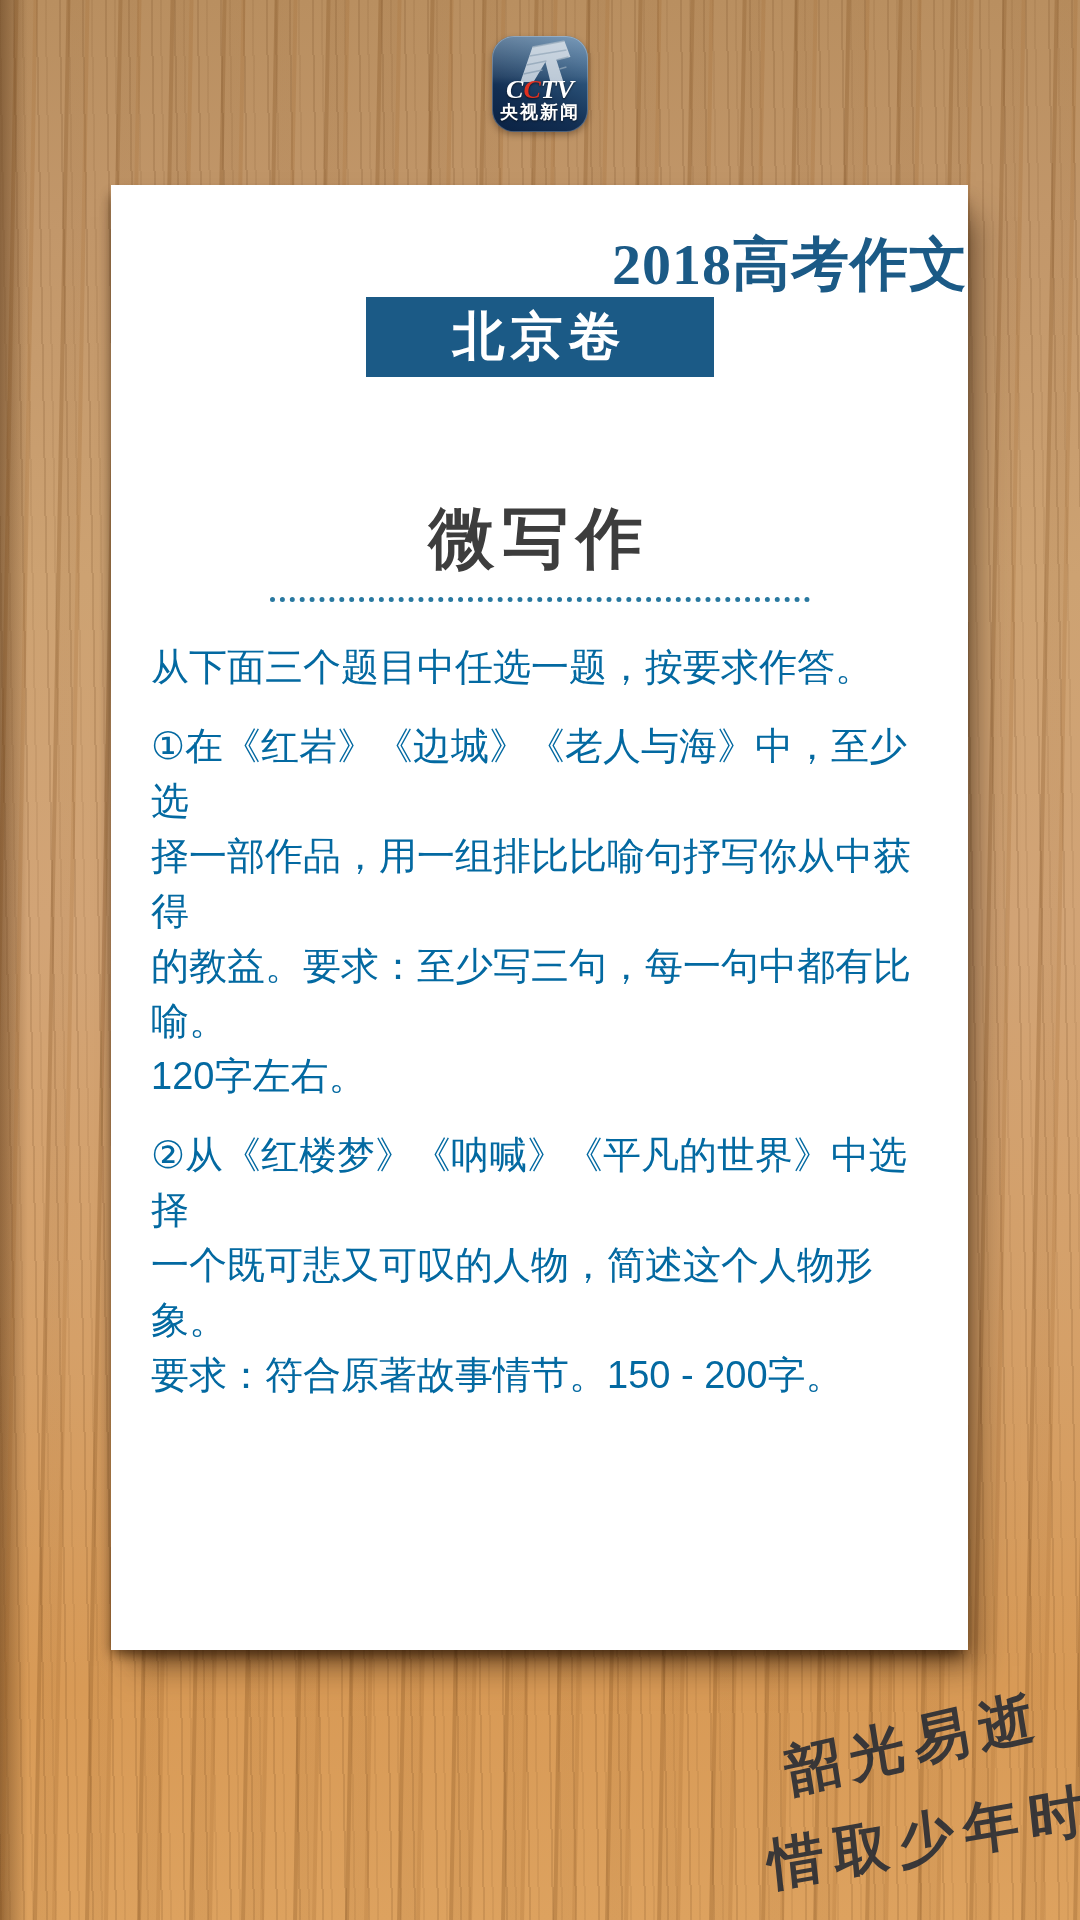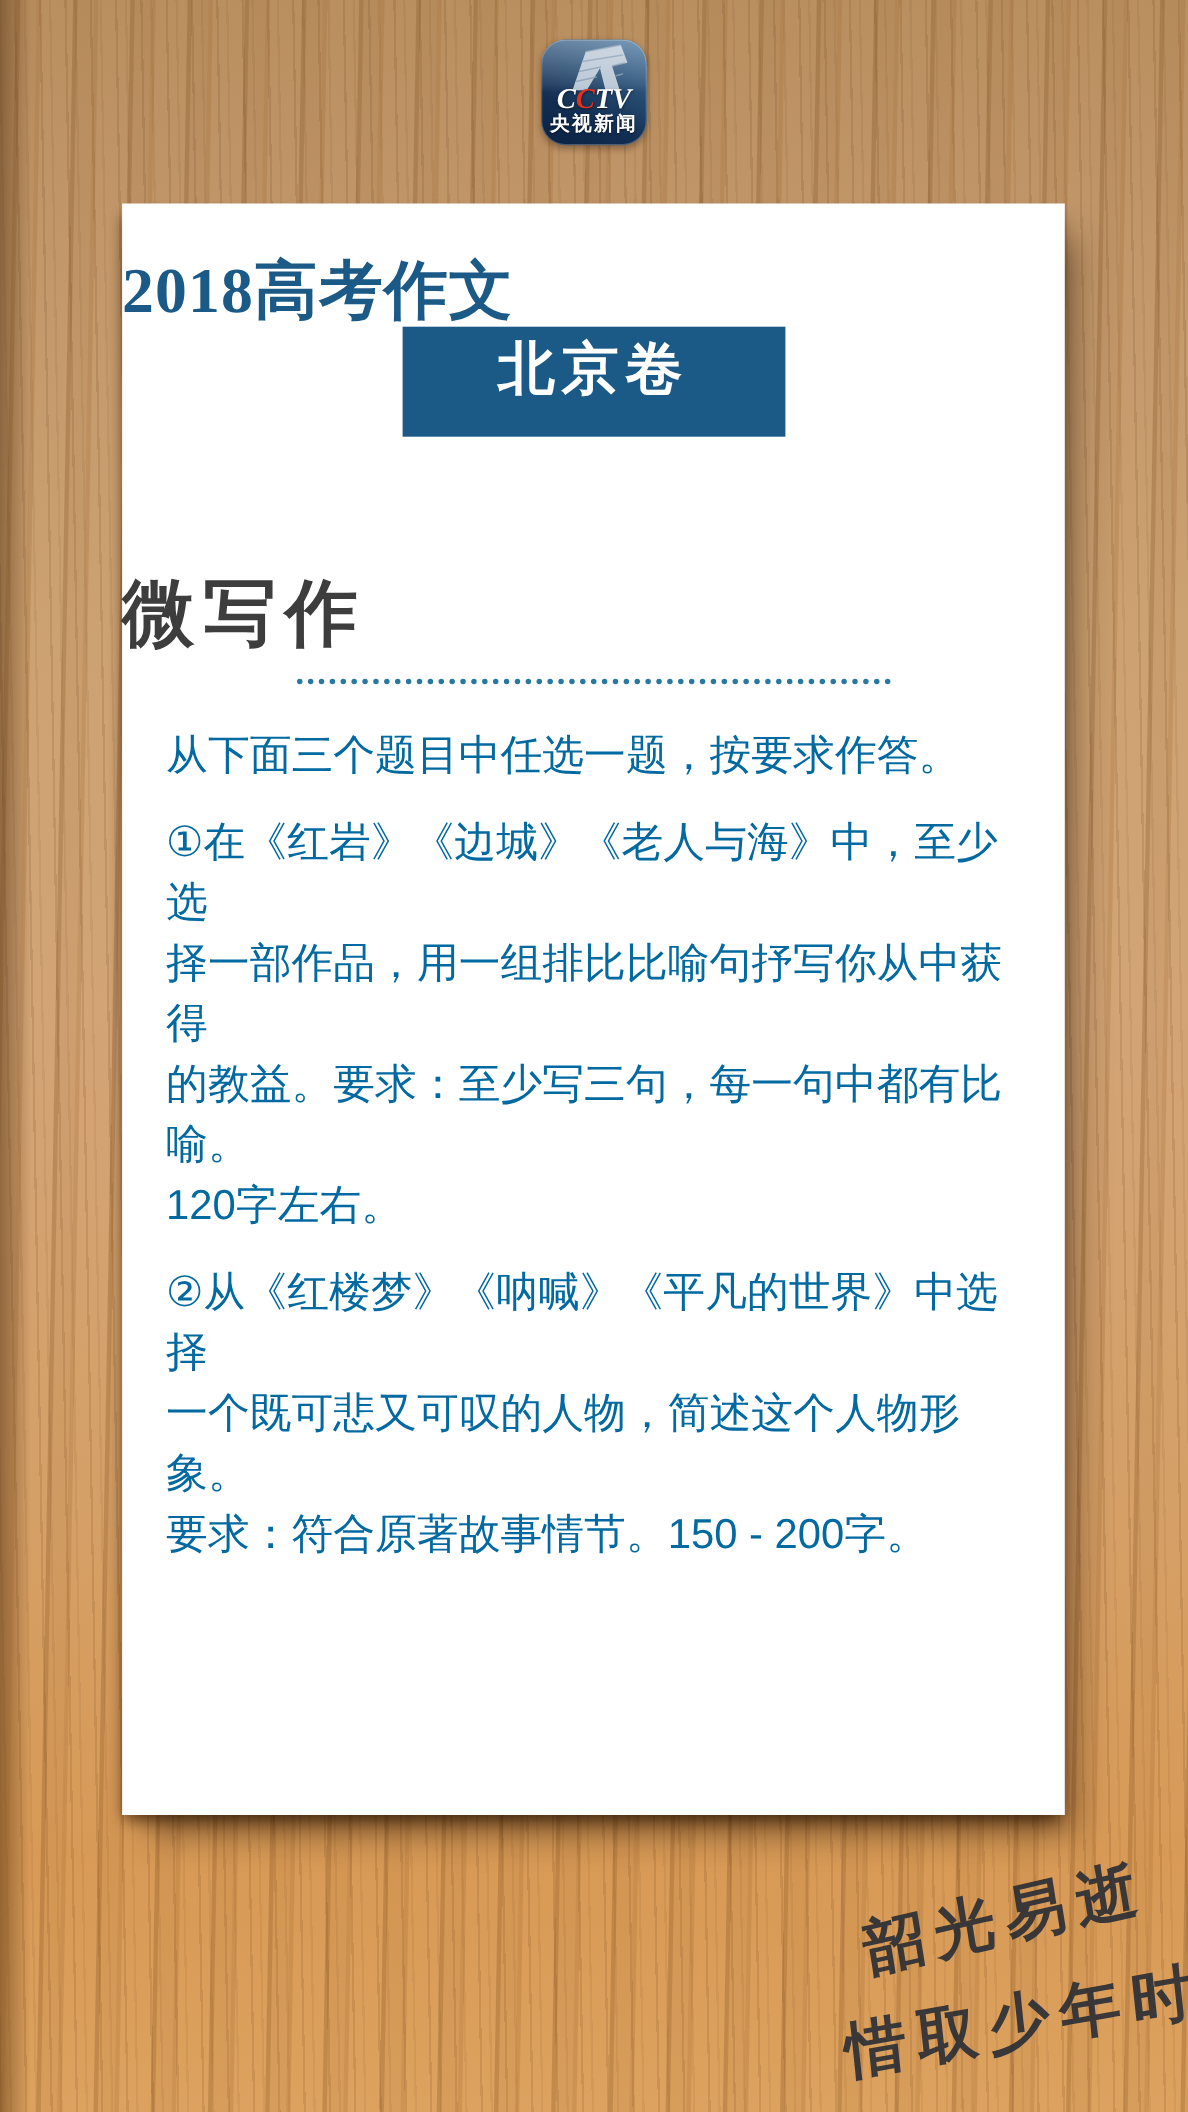--- a/index.html
+++ b/index.html
@@ -47,32 +47,32 @@
     letter-spacing:2px;text-shadow:0 1px 2px rgba(0,0,0,.55);
   }
   
   .card{
     position:absolute;left:111px;top:185px;width:857px;height:1465px;
     background:#ffffff;
     box-shadow:0 10px 14px -4px rgba(46,24,6,.55), 16px 24px 30px -8px rgba(40,20,5,.5),
                -4px 6px 10px -4px rgba(46,24,6,.35);
   }
   .exam-title{
-    margin:50px 0 0;text-align:left;
+    margin:50px 0 0;text-align:right;
     font-family:"Liberation Serif","DejaVu Serif",serif;
     font-weight:bold;font-size:58px;line-height:60px;color:#1b5a86;letter-spacing:1px;
   }
   .region-banner{
-    margin:2px auto 0;width:348px;height:100px;background:#1b5a86;
+    margin:2px auto 0;width:348px;height:80px;background:#1b5a86;
     text-align:center;
     font-family:"Liberation Serif","DejaVu Serif",serif;
     font-weight:bold;font-size:52px;line-height:80px;color:#ffffff;letter-spacing:6px;
   }
   .section-title{
-    margin:130px 0 0;text-align:left;
+    margin:130px 0 0;text-align:center;
     font-family:"Liberation Serif","DejaVu Serif",serif;
     font-weight:bold;font-size:66px;line-height:64px;color:#3d3d3d;letter-spacing:8px;
   }
   .dotted-divider{
     margin:26px auto 0;width:540px;height:0;
     border-top:5px dotted #2878a0;
   }
   .body-par{
     margin:38px 40px 0;white-space:pre-line;
     font-size:38px;line-height:55px;color:#0369a1;letter-spacing:0;

